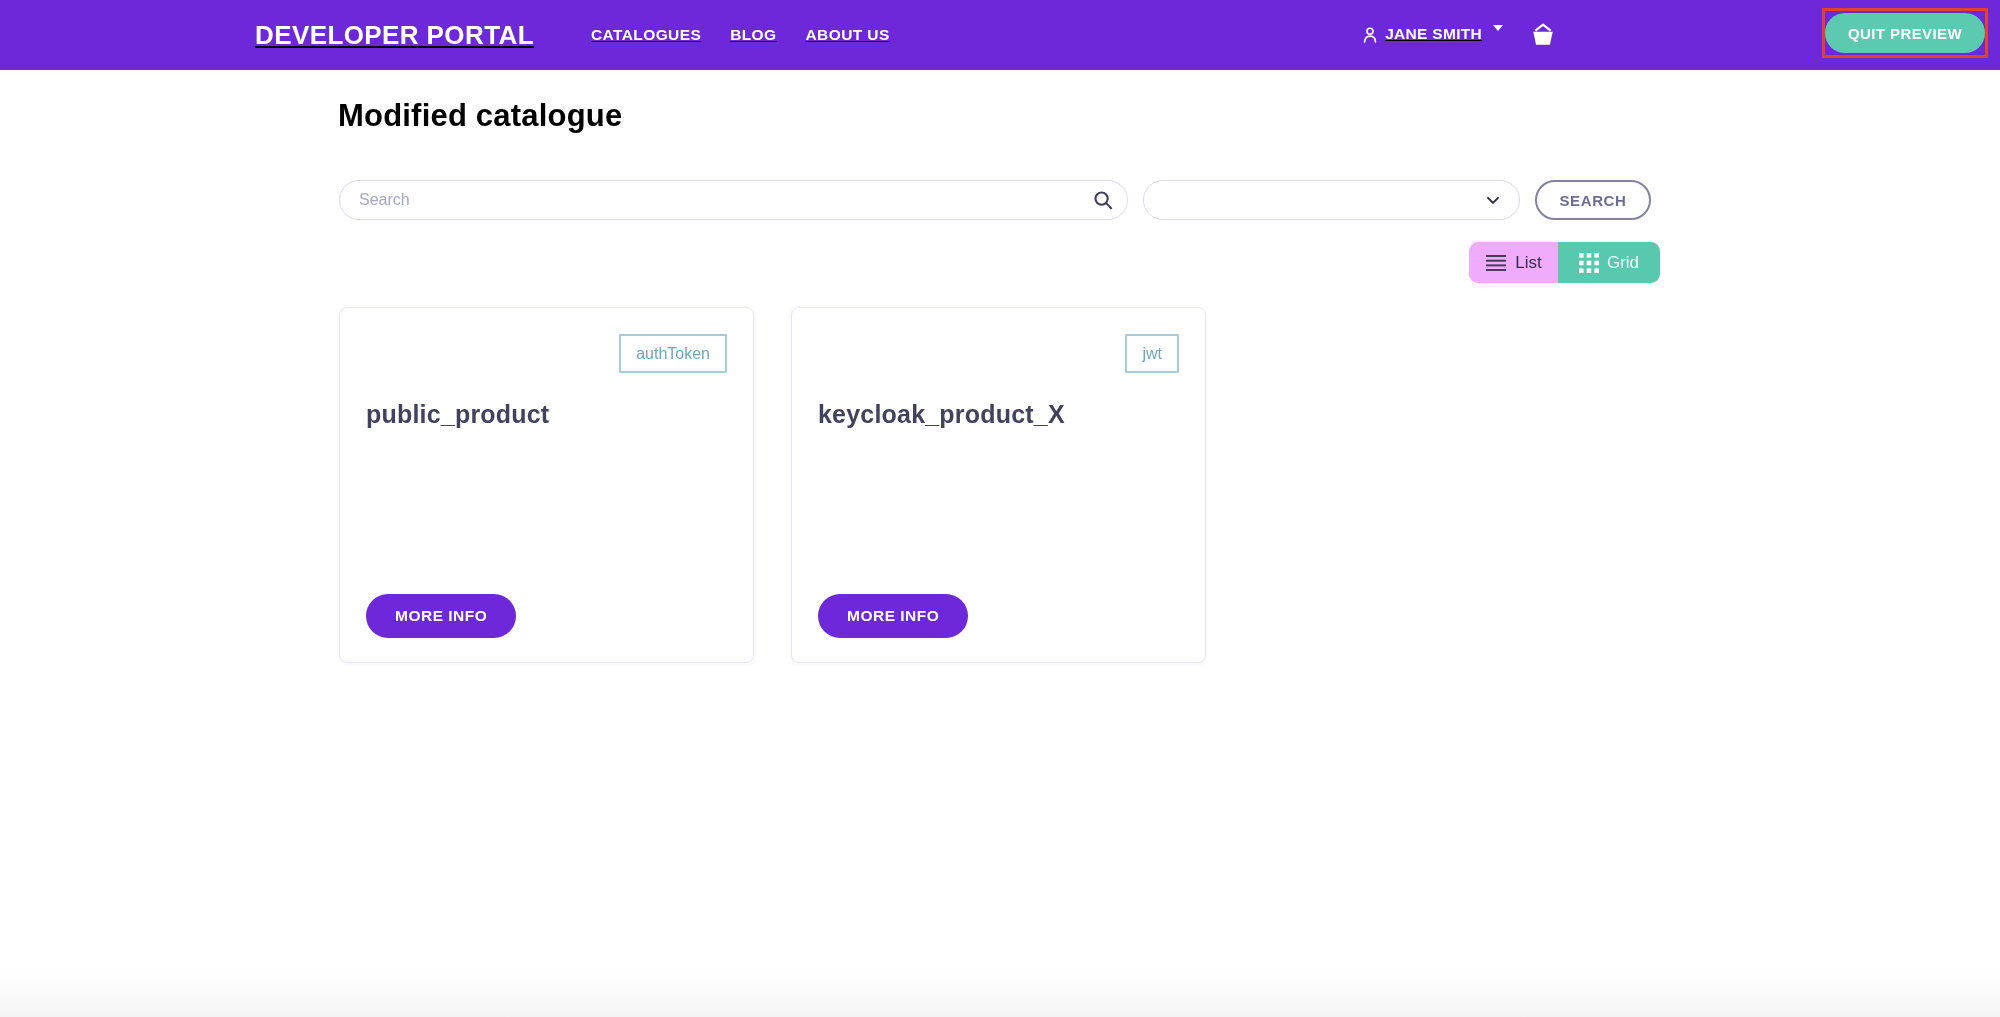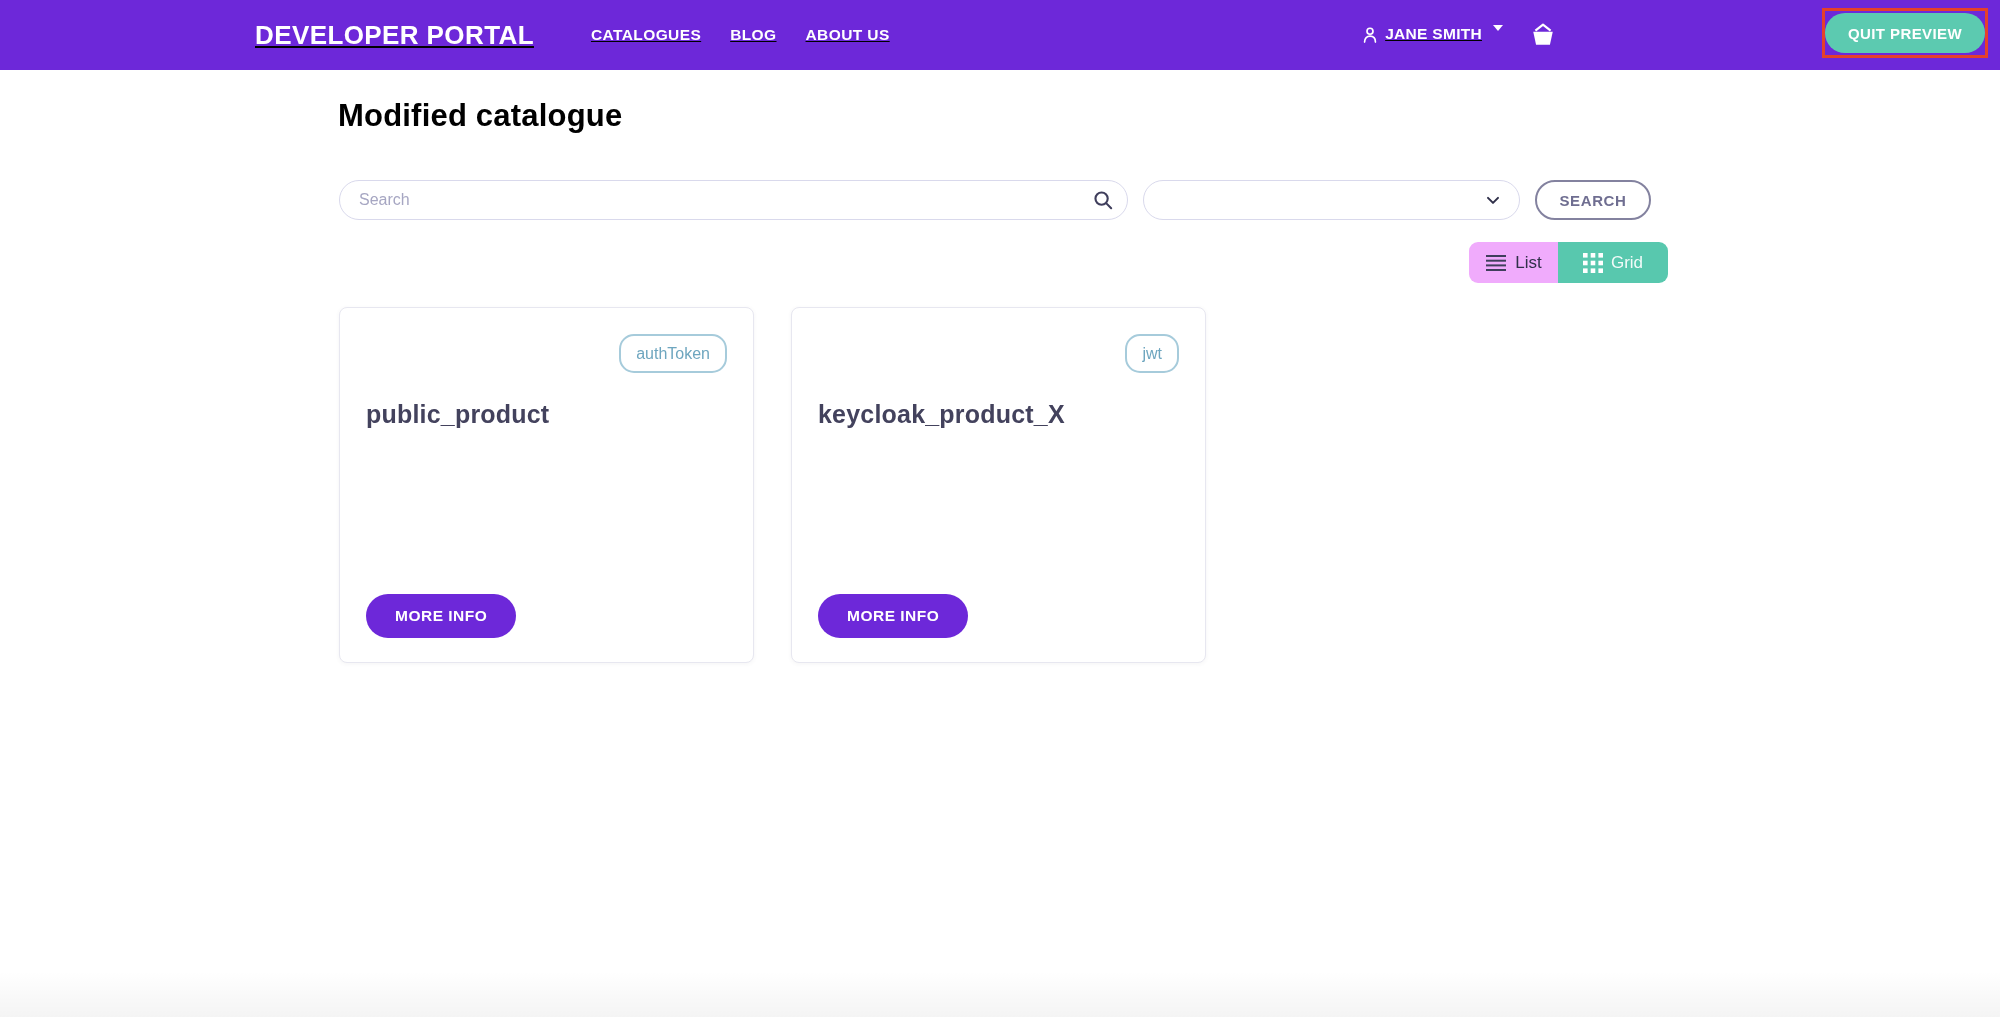--- a/index.html
+++ b/index.html
@@ -172,21 +172,21 @@
     font-size: 17px;
     cursor: pointer;
   }
   .toggle-list {
     width: 89px;
     background: #f0abfc;
     color: #30304a;
     border-radius: 9px 0 0 9px;
   }
   .toggle-grid {
-    width: 110px;
+    width: 102px;
     background: #58c8ae;
     color: rgba(255,255,255,0.92);
     border-radius: 0 9px 9px 0;
   }
 
   
   .cards {
     position: absolute;
     left: 339px;
     top: 237px;
@@ -200,21 +200,21 @@
     border: 1px solid #e7e7f0;
     border-radius: 8px;
     box-shadow: 0 1px 4px rgba(60,60,90,0.06);
     display: flex;
     flex-direction: column;
     padding: 26px 26px 24px 26px;
   }
   .card-badge {
     align-self: flex-end;
     border: 2px solid #a6cbdb;
-    border-radius: 15px;
+    border-radius: 1px;
     color: #6ea6bf;
     font-size: 16px;
     padding: 8px 15px;
     line-height: 1.2;
     background: #fff;
   }
   .card-title {
     margin-top: 27px;
     font-size: 25px;
     font-weight: 700;

